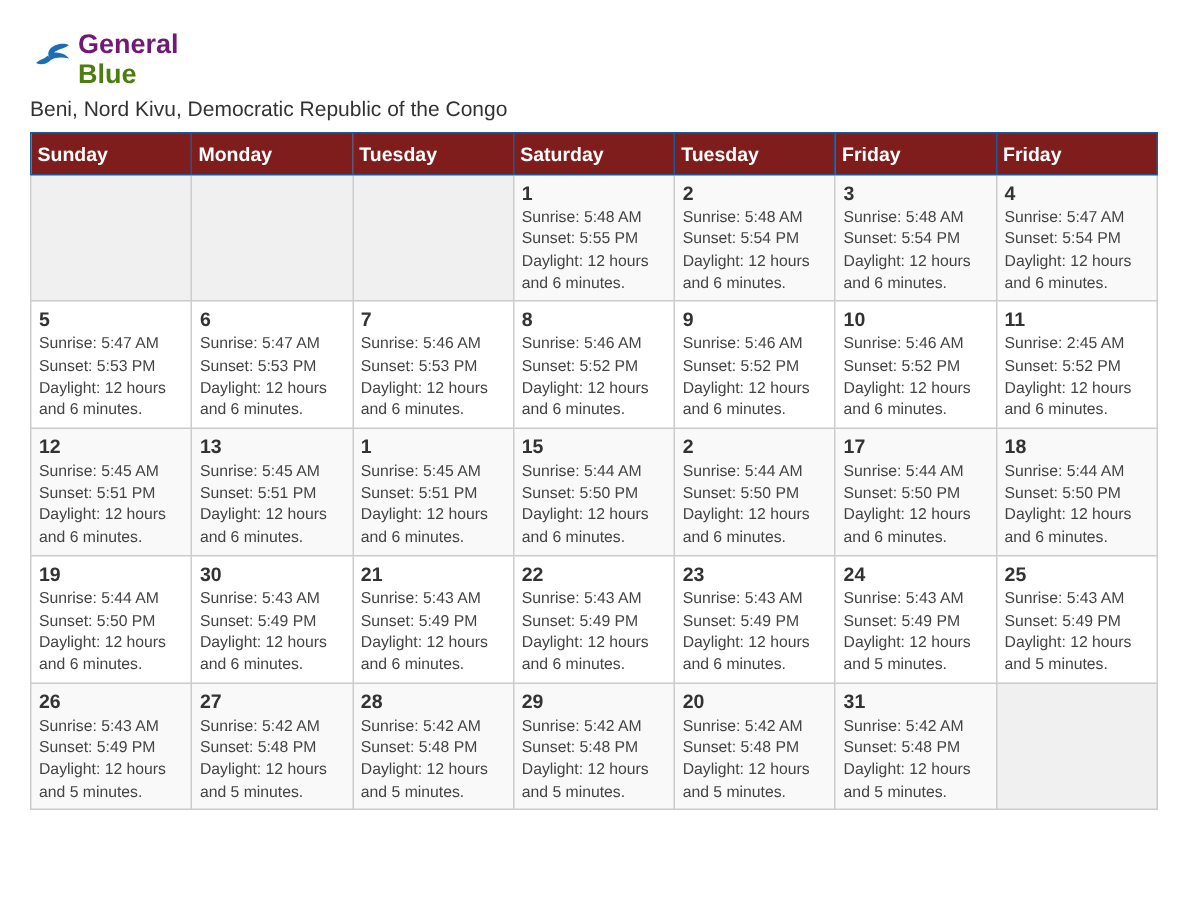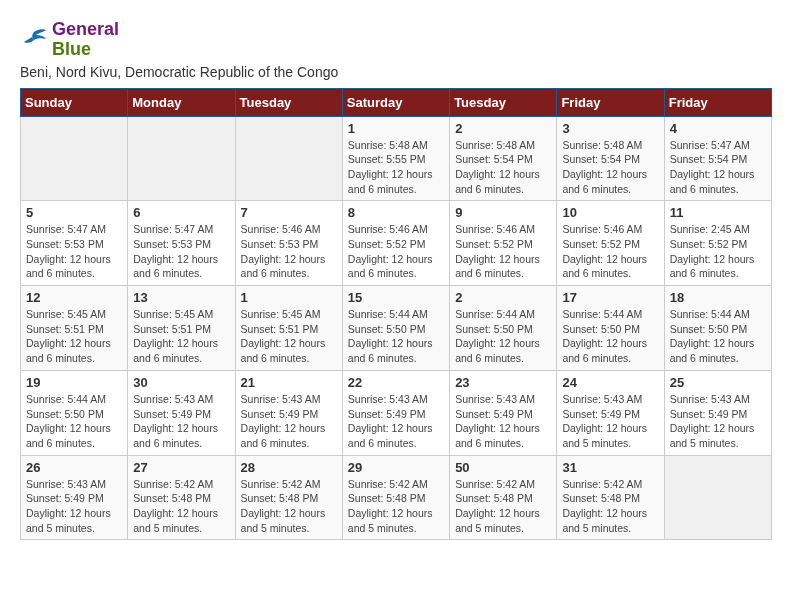--- a/index.html
+++ b/index.html
@@ -331,21 +331,21 @@
 and 5 minutes.</div>
           </td>
           <td>
             <span class="day-num">29</span>
             <div class="day-info">Sunrise: 5:42 AM
 Sunset: 5:48 PM
 Daylight: 12 hours
 and 5 minutes.</div>
           </td>
           <td>
-            <span class="day-num">50</span>
+            <span class="day-num">20</span>
             <div class="day-info">Sunrise: 5:42 AM
 Sunset: 5:48 PM
 Daylight: 12 hours
 and 5 minutes.</div>
           </td>
           <td>
             <span class="day-num">31</span>
             <div class="day-info">Sunrise: 5:42 AM
 Sunset: 5:48 PM
 Daylight: 12 hours

